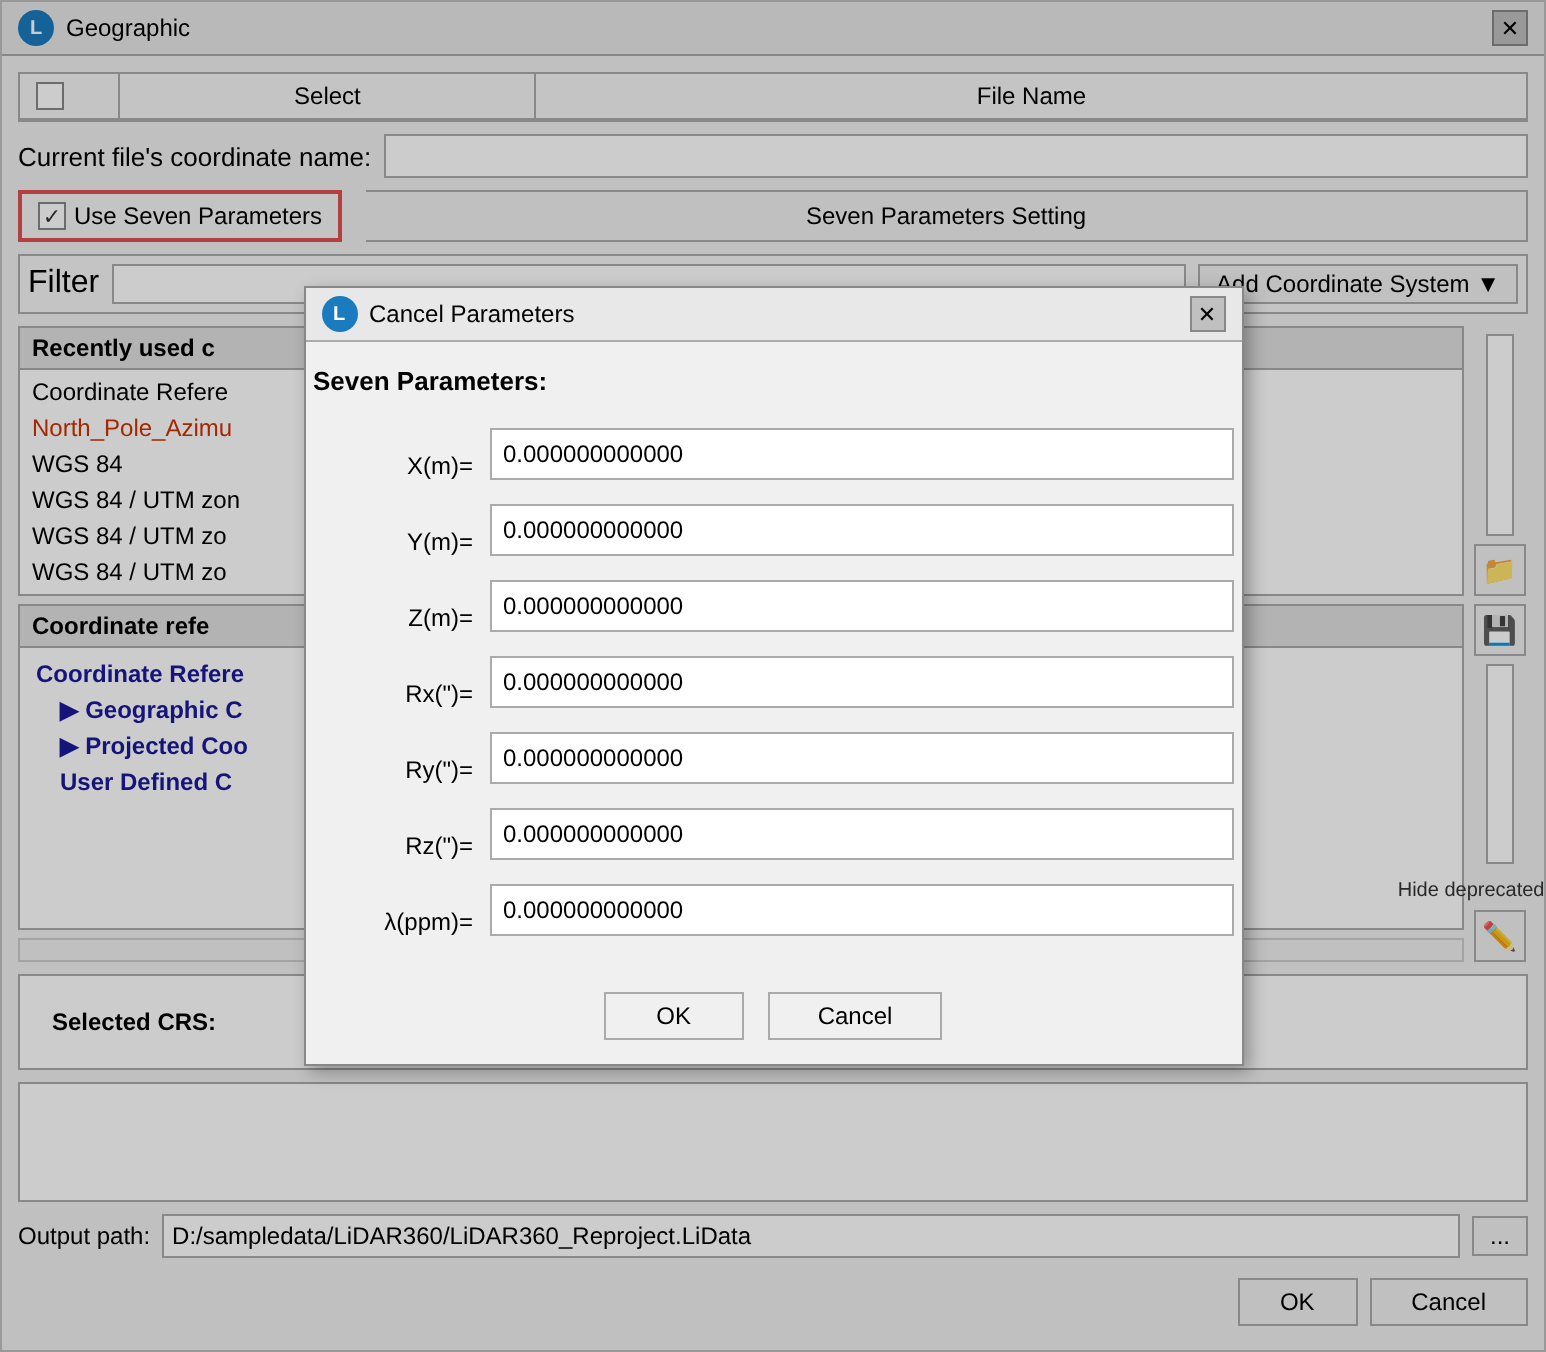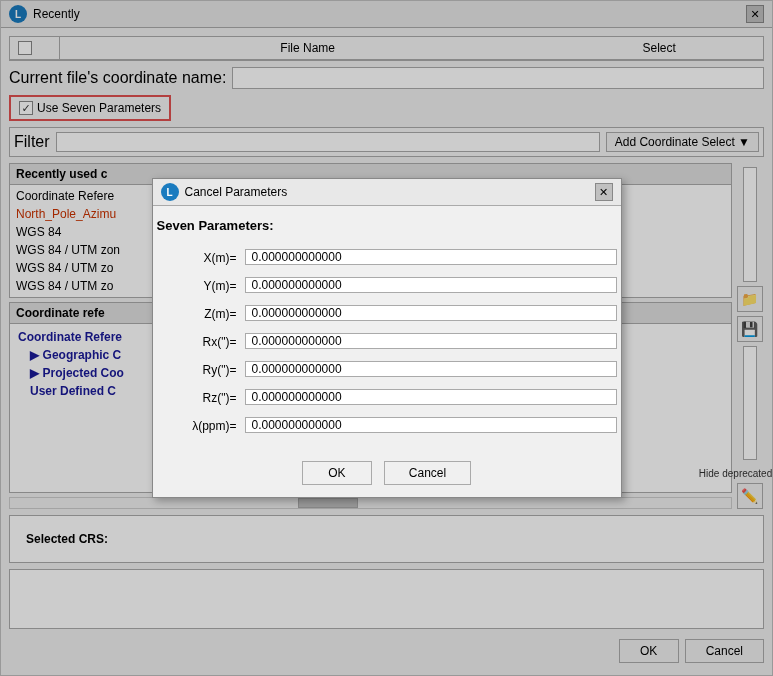--- a/index.html
+++ b/index.html
@@ -153,21 +153,21 @@
 
     
     .coord-row {
       display: flex;
       align-items: center;
       gap: 6px;
     }
 
     .coord-label {
       white-space: nowrap;
-      font-size: 16px;
+      font-size: 13px;
     }
 
     .coord-input {
       flex: 1;
       height: 22px;
       border: 1px solid #aaa;
       background: white;
       padding: 2px 4px;
       font-size: 12px;
     }
@@ -452,21 +452,21 @@
 
     .param-label {
       width: 80px;
       font-size: 12px;
       text-align: right;
       white-space: nowrap;
     }
 
     .param-input {
       flex: 1;
-      height: 16px;
+      height: 26px;
       border: 1px solid #aaa;
       background: white;
       padding: 2px 6px;
       font-size: 12px;
     }
 
     .modal-buttons {
       display: flex;
       justify-content: center;
       gap: 12px;
@@ -503,53 +503,54 @@
     }
   </style>
 </head>
 <body>
 
 <div class="main-window">
 
   <div class="title-bar">
     <div class="title-bar-left">
       <div class="title-icon">L</div>
-      <span>Recently</span>
+      <span>Geographic</span>
     </div>
     <button class="close-btn">✕</button>
   </div>
 
   <div class="content">
 
     <div class="file-table">
       <div class="file-table-header">
         <div class="file-table-header-col" style="width:50px">
           <div class="checkbox"></div>
         </div>
+        <div class="file-table-header-col" style="flex:0.4;text-align:center">Select</div>
         <div class="file-table-header-col" style="flex:1;border-right:none;text-align:center">File Name</div>
-        <div class="file-table-header-col" style="flex:0.4;text-align:center">Select</div>
       </div>
     </div>
 
     <div class="coord-row">
       <span class="coord-label">Current file's coordinate name:</span>
       <input class="coord-input" type="text" style="">
     </div>
 
     <div class="seven-params-row">
       <div class="use-seven-checkbox">
         <div class="checkbox checked"></div>
         <span>Use Seven Parameters</span>
       </div>
+      <button class="seven-params-btn">Seven Parameters Setting</button>
     </div>
 
     <div class="filter-row">
       <span class="filter-label">Filter</span>
       <input class="filter-input" type="text" style="">
-      <button class="add-coord-btn">Add Coordinate Select ▼</button>
+      <button class="add-coord-btn">Add Coordinate System ▼</button>
     </div>
 
     <div class="crs-panel">
       <div class="crs-left">
 
         <div class="recently-used">
           <div class="section-header">Recently used c</div>
           <div class="crs-list">
             <div class="crs-list-item">Coordinate Refere</div>
             <div class="crs-list-item red">North_Pole_Azimu</div>
@@ -585,20 +586,25 @@
       </div>
     </div>
 
     <div class="selected-crs-row">
       <span class="selected-crs-label">Selected CRS:</span>
       <span class="selected-crs-value"></span>
     </div>
 
     <div class="preview-area"></div>
 
+    <div class="output-row">
+      <span class="output-label">Output path:</span>
+      <input class="output-input" type="text" value="D:/sampledata/LiDAR360/LiDAR360_Reproject.LiData" style="">
+      <button class="browse-btn">...</button>
+    </div>
 
     <div class="bottom-btns">
       <button class="ok-btn">OK</button>
       <button class="cancel-btn">Cancel</button>
     </div>
 
   </div>
 
   <div class="modal-overlay">
     <div class="modal">

